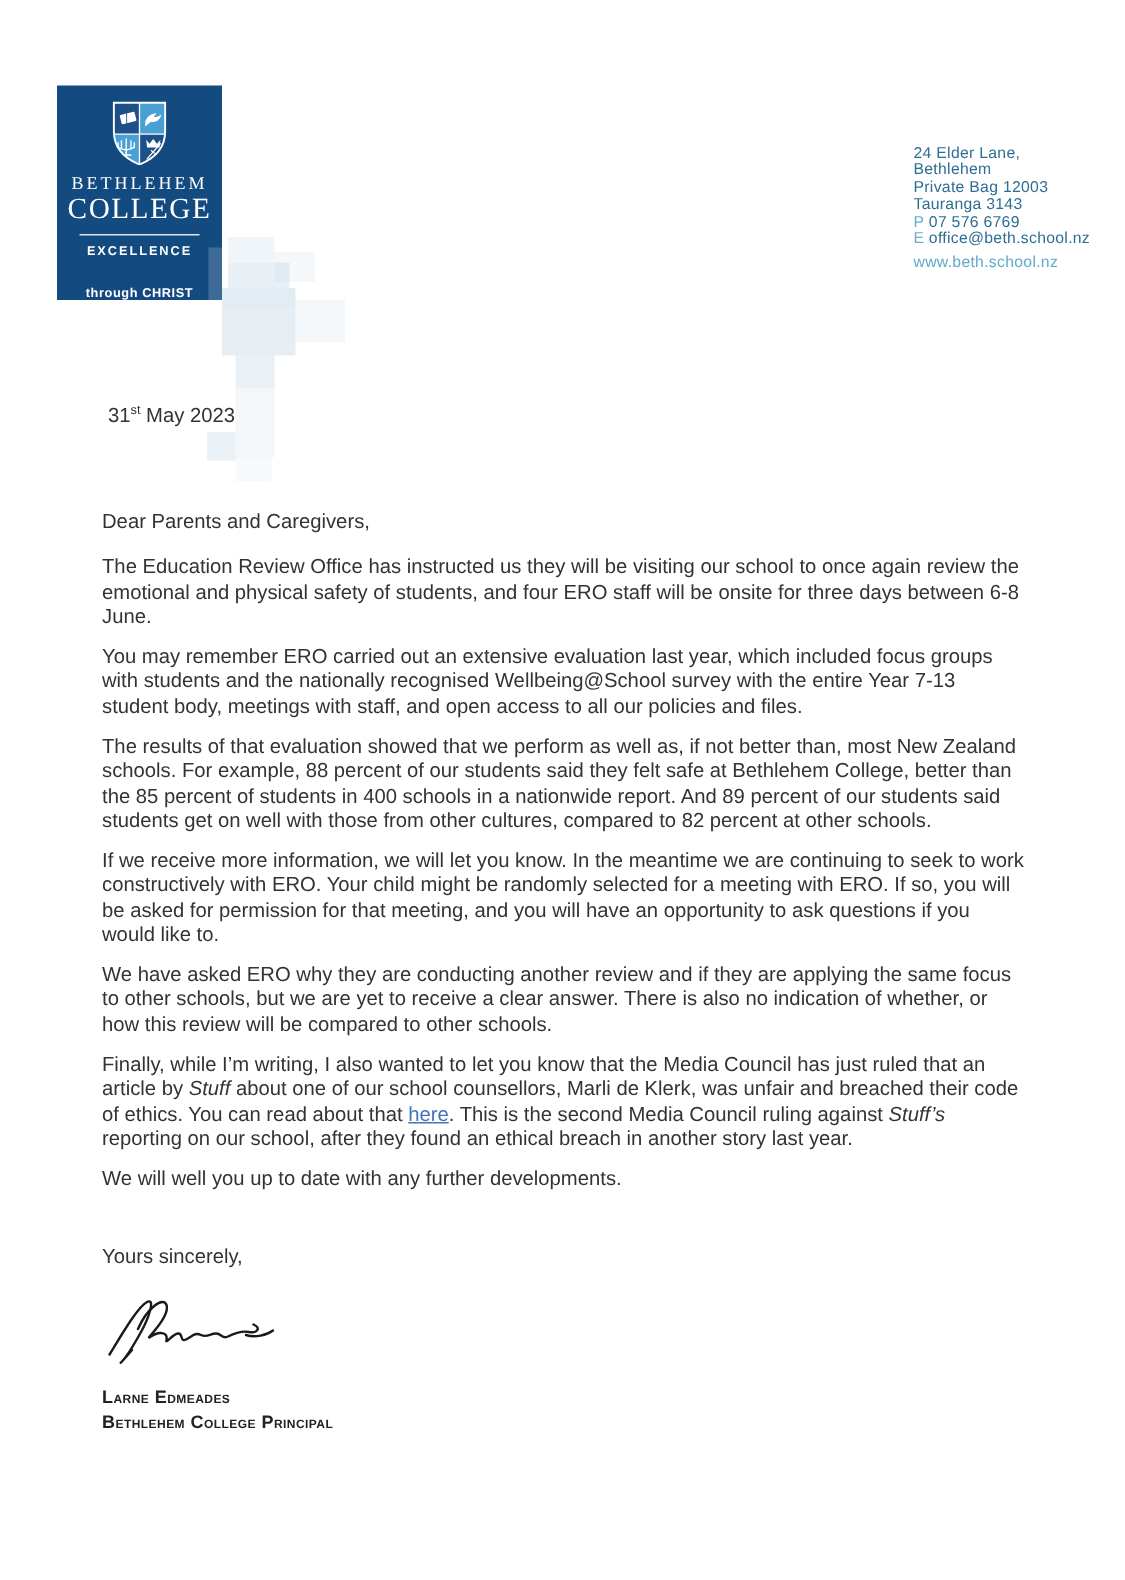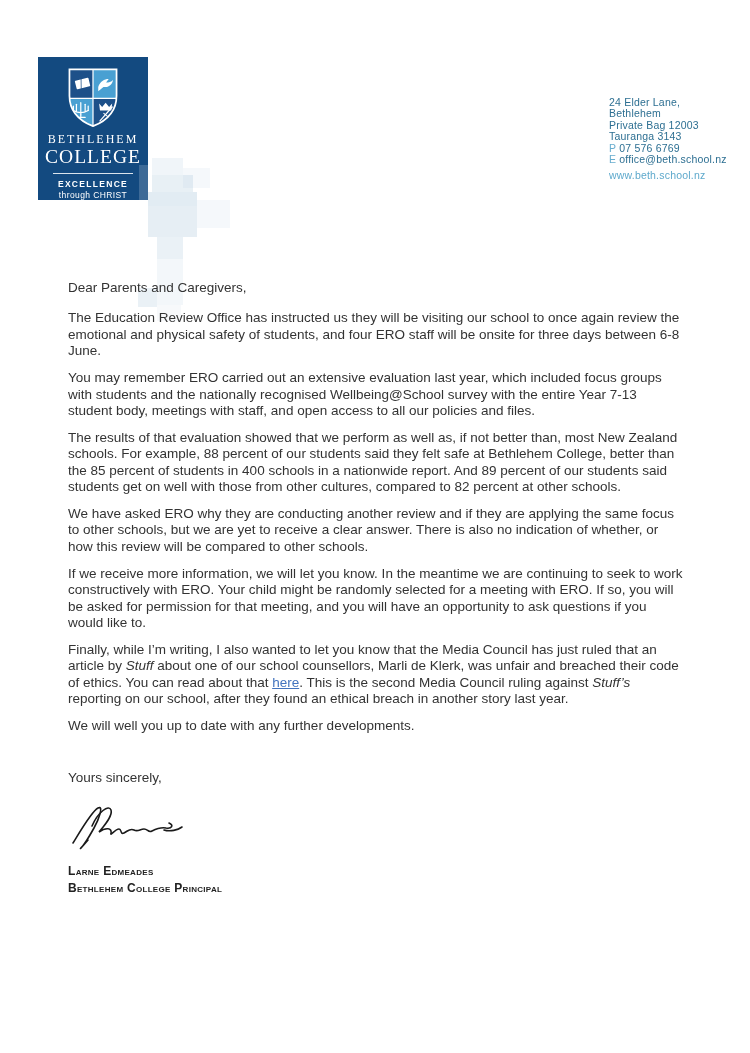--- a/index.html
+++ b/index.html
@@ -22,21 +22,21 @@
   .logo-name1 {
     font-family:"Liberation Serif", serif; color:#ffffff; font-size:12px;
     letter-spacing:2px; margin-top:5px; white-space:nowrap;
   }
   .logo-name2 {
     font-family:"Liberation Serif", serif; color:#ffffff; font-size:19.5px;
     letter-spacing:1px; margin-top:-1px; white-space:nowrap;
   }
   .logo-divider { width:80px; height:1px; background:rgba(255,255,255,0.85); margin:5px 0 5px; }
   .logo-motto1 { color:#ffffff; font-size:8.5px; font-weight:bold; letter-spacing:1.3px;text-align:right; }
-  .logo-motto2 { color:#ffffff; font-size:8.5px; font-weight:normal; letter-spacing:0.4px; margin-top:1px; }
+  .logo-motto2 { color:#ffffff; font-size:8.5px; font-weight:bold; letter-spacing:0.4px; margin-top:18px; }
   
   .address {
     position:absolute; left:609px; top:97px; z-index:2;
     font-size:10.5px; line-height:11.4px; color:#2d6f92; letter-spacing:0.2px;
   }
   .addr-line { white-space:nowrap; }
   .addr-prefix { color:#68adcf; margin-right:3px; }
   .website {
     display:block; margin-top:5px; color:#5ea9cc; text-decoration:none; white-space:nowrap;
   }
@@ -136,28 +136,29 @@
     <div class="addr-line">
       <span class="addr-prefix">P</span><span>07 576 6769</span>
     </div>
     <div class="addr-line">
       <span class="addr-prefix">E</span><span>office@beth.school.nz</span>
     </div>
     <a href="#" class="website">www.beth.school.nz</a>
   </div>
 
   <div class="body">
+    <p class="date"><span>31</span><sup>st</sup><span> May 2023</span></p>
     <p class="salutation">Dear Parents and Caregivers,</p>
 
     <div id="paragraphs">
         <p class="para"><span class="">The Education Review Office has instructed us they will be visiting our school to once again review the emotional and physical safety of students, and four ERO staff will be onsite for three days between 6-8 June.</span></p>
         <p class="para"><span class="">You may remember ERO carried out an extensive evaluation last year, which included focus groups with students and the nationally recognised Wellbeing@School survey with the entire Year 7-13 student body, meetings with staff, and open access to all our policies and files.</span></p>
         <p class="para"><span class="">The results of that evaluation showed that we perform as well as, if not better than, most New Zealand schools. For example, 88 percent of our students said they felt safe at Bethlehem College, better than the 85 percent of students in 400 schools in a nationwide report. And 89 percent of our students said students get on well with those from other cultures, compared to 82 percent at other schools.</span></p>
+        <p class="para"><span class="">If we receive more information, we will let you know. In the meantime we are continuing to seek to work constructively with ERO. Your child might be randomly selected for a meeting with ERO. If so, you will be asked for permission for that meeting, and you will have an opportunity to ask questions if you would like to.</span></p>
         <p class="para"><span class="">We have asked ERO why they are conducting another review and if they are applying the same focus to other schools, but we are yet to receive a clear answer. There is also no indication of whether, or how this review will be compared to other schools.</span></p>
-        <p class="para"><span class="">If we receive more information, we will let you know. In the meantime we are continuing to seek to work constructively with ERO. Your child might be randomly selected for a meeting with ERO. If so, you will be asked for permission for that meeting, and you will have an opportunity to ask questions if you would like to.</span></p>
         <p class="para"><span class="">Finally, while I’m writing, I also wanted to let you know that the Media Council has just ruled that an article by </span><span class="italic">Stuff</span><span class=""> about one of our school counsellors, Marli de Klerk, was unfair and breached their code of ethics. You can read about that </span><a href="#" class="body-link">here</a><span class="">. This is the second Media Council ruling against </span><span class="italic">Stuff’s</span><span class=""> reporting on our school, after they found an ethical breach in another story last year.</span></p>
       </div>
 
     <p class="closing">We will well you up to date with any further developments.</p>
     <p class="valediction">Yours sincerely,</p>
 
     <svg class="signature" width="118" height="52" viewBox="0 0 118 52">
       <g fill="none" stroke="#1a1a1a" stroke-width="1.6" stroke-linecap="round">
         <path d="M5,44 C13,31 24,12 30,9 C36,6 31,20 26,29 C21,38 15,47 13,49 C11,51 15,47 20,41"></path>
         <path d="M24,27 C30,13 41,5 43,11 C45,17 36,27 31,33 C38,28 44,29 43,34 C42,38 47,30 51,30 C54,30 52,36 56,34 C60,32 62,29 66,31 C70,33 72,30 76,30 C80,30 80,34 84,32 C88,30 93,28 98,29 C104,30 106,26 101,24"></path>

